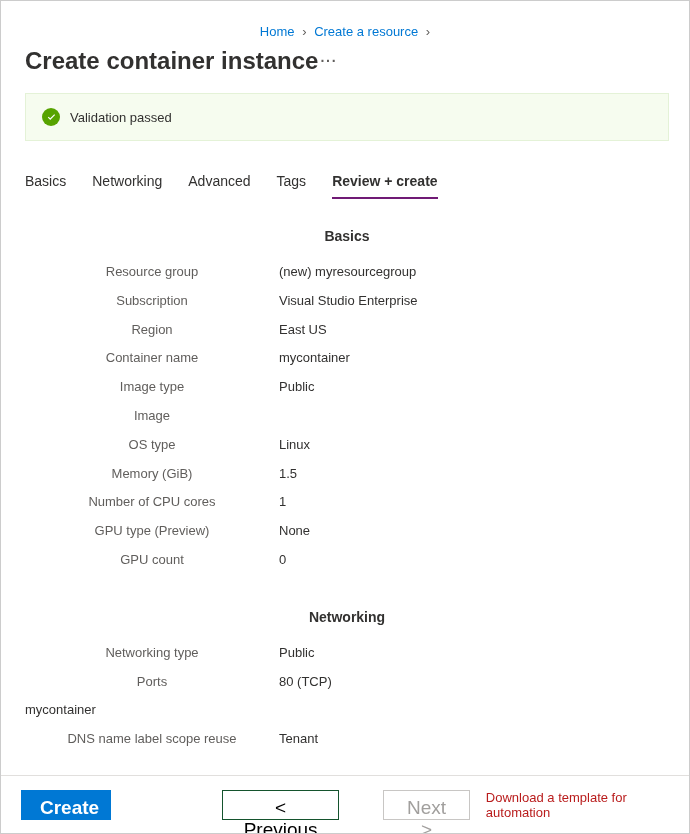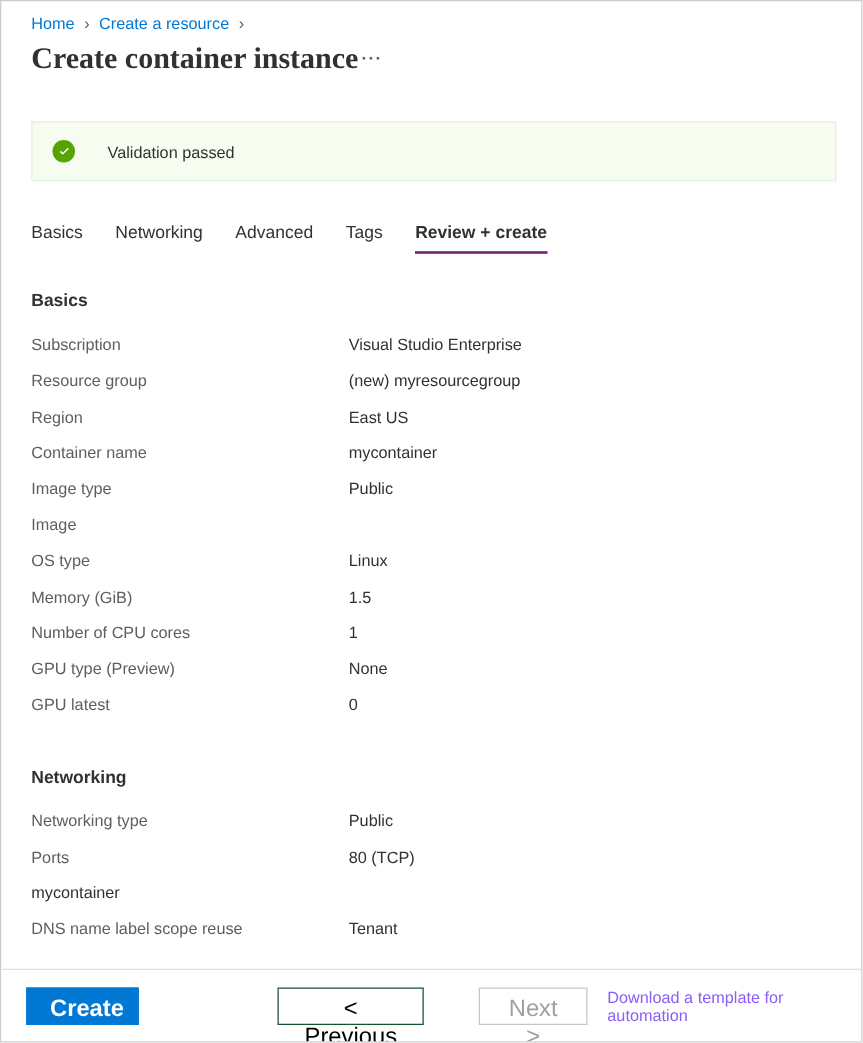--- a/index.html
+++ b/index.html
@@ -7,60 +7,60 @@
       font-family: "Segoe UI", -apple-system, BlinkMacSystemFont, sans-serif;
       font-size: 13px;
       color: #323130;
       background: #fff;
       width: 690px;
       height: 834px;
       position: relative;
       border: 1px solid #ccc;
     }
     .page-wrap {
-      padding: 10px 20px 0 24px;
+      padding: 23px 20px 0 24px;
       height: 775px;
       overflow: hidden;
+      text-align: center;
     }
     .breadcrumb {
       font-size: 13px;
       color: #605e5c;
       margin-bottom: 8px;
     }
     .breadcrumb a {
       color: #0078d4;
       text-decoration: none;
       cursor: pointer;
     }
     .breadcrumb .sep {
       color: #605e5c;
       margin: 0 4px;
     }
     h1.page-title {
       font-size: 24px;
       font-weight: 600;
       color: #323130;
-      margin-bottom: 36px;
+      margin-bottom: 18px;
       display: flex;
       align-items: center;
       gap: 2px;
-      font-family: Liberation Serif, serif;
     }
     .ellipsis {
       font-size: 14px;
       color: #605e5c;
       letter-spacing: 1px;
     }
     .validation-banner {
       background: #f6fcef;
       border: 1px solid #e4f2d7;
       padding: 14px 16px;
       display: flex;
       align-items: center;
-      gap: 26px;
+      gap: 10px;
       margin-bottom: 28px;
     }
     .check-icon {
       width: 18px;
       height: 18px;
       border-radius: 50%;
       background: #57a300;
       display: inline-flex;
       align-items: center;
       justify-content: center;
@@ -136,21 +136,21 @@
       min-width: 82px;
     }
     .btn-disabled {
       color: #a19f9d;
       border-color: #c8c6c4;
       cursor: default;
       margin-left: 34px;
     }
     .footer-spacer { width: 104px; }
     .download-link {
-      color: #8b5cf6;
+      color: #b91c1c;
       text-decoration: none;
       cursor: pointer;
       margin-left: 6px;
     }
   </style>
 </head>
 <body>
 
 <div class="page-wrap">
   <div class="breadcrumb">
@@ -178,28 +178,28 @@
     <div class="tab">Basics</div>
     <div class="tab">Networking</div>
     <div class="tab">Advanced</div>
     <div class="tab">Tags</div>
     <div class="tab active">Review + create</div>
   </div>
 
   <div>
     <div class="section-title">Basics</div>
     <div class="kv-row">
+        <div class="kv-label">Resource group</div>
+        <div class="kv-value">(new) myresourcegroup</div>
+      </div>
+    <div class="kv-row">
         <div class="kv-label">Subscription</div>
         <div class="kv-value">Visual Studio Enterprise</div>
       </div>
     <div class="kv-row">
-        <div class="kv-label">Resource group</div>
-        <div class="kv-value">(new) myresourcegroup</div>
-      </div>
-    <div class="kv-row">
         <div class="kv-label">Region</div>
         <div class="kv-value">East US</div>
       </div>
     <div class="kv-row">
         <div class="kv-label">Container name</div>
         <div class="kv-value">mycontainer</div>
       </div>
     <div class="kv-row">
         <div class="kv-label">Image type</div>
         <div class="kv-value">Public</div>
@@ -217,21 +217,21 @@
       </div>
     <div class="kv-row">
         <div class="kv-label">Number of CPU cores</div>
         <div class="kv-value">1</div>
       </div>
     <div class="kv-row">
         <div class="kv-label">GPU type (Preview)</div>
         <div class="kv-value">None</div>
       </div>
     <div class="kv-row">
-        <div class="kv-label">GPU latest</div>
+        <div class="kv-label">GPU count</div>
         <div class="kv-value">0</div>
       </div>
   </div>
 
   <div class="section-gap"></div>
 
   <div>
     <div class="section-title">Networking</div>
     <div class="kv-row">
         <div class="kv-label">Networking type</div>

